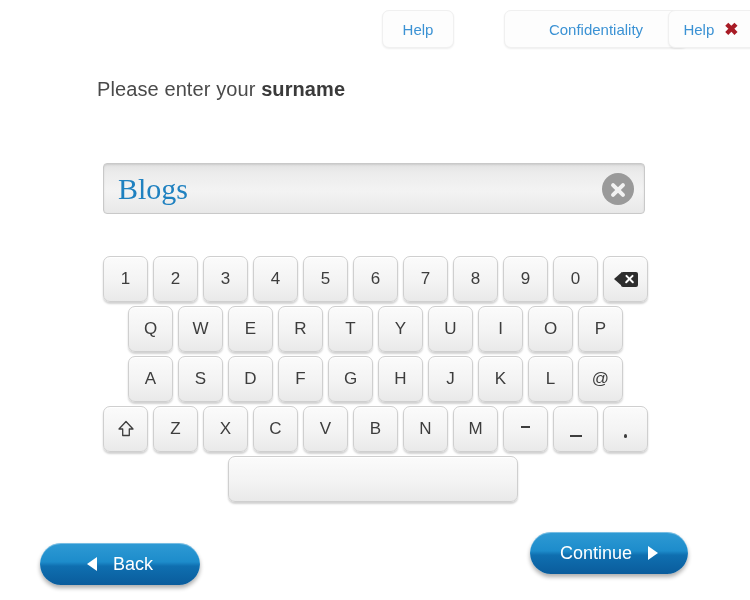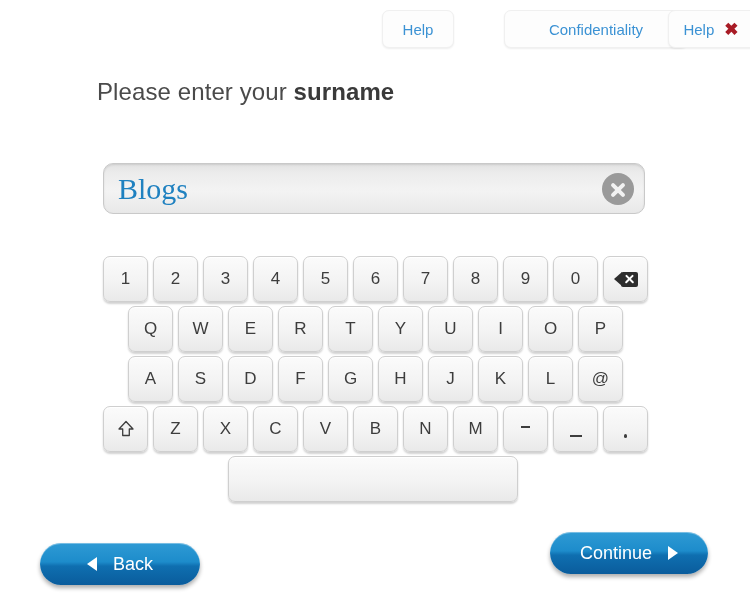--- a/index.html
+++ b/index.html
@@ -54,41 +54,41 @@
     font-size: 17px;
     font-weight: bold;
     line-height: 1;
   }
 
   
   #heading {
     position: absolute;
     left: 97px;
     top: 78px;
-    font-size: 24px;
+    font-size: 20px;
     color: #4a4a4a;
     font-weight: 300;
     letter-spacing: 0.1px;
     white-space: nowrap;
   }
   #heading b {
     font-weight: bold;
     color: #3a3a3a;
   }
 
   
   #field {
     position: absolute;
     left: 103px;
     top: 163px;
     width: 542px;
     height: 51px;
     box-sizing: border-box;
     border: 1px solid #c9c9c9;
-    border-radius: 10px;
+    border-radius: 4px;
     background: linear-gradient(to bottom, #e2e2e2 0%, #ececec 18%, #f3f3f3 55%, #e8e8e8 100%);
     box-shadow: inset 0 1px 2px rgba(0,0,0,0.10), 0 1px 0 #ffffff;
     cursor: text;
   }
   #field-value {
     position: absolute;
     left: 14px;
     top: 6px;
     font-family: "Liberation Serif", serif;
     font-size: 30px;
@@ -235,21 +235,21 @@
     display: flex;
     align-items: center;
     justify-content: center;
     gap: 16px;
     color: #ffffff;
     font-size: 18px;
     font-weight: 300;
     cursor: pointer;
   }
   #btn-back { left: 40px; top: 543px; width: 160px; }
-  #btn-continue { left: 550px; top: 532px; width: 158px; }
+  #btn-continue { left: 530px; top: 532px; width: 158px; }
   .tri-left {
     width: 0; height: 0;
     border-top: 7px solid transparent;
     border-bottom: 7px solid transparent;
     border-right: 10px solid #ffffff;
   }
   .tri-right {
     width: 0; height: 0;
     border-top: 7px solid transparent;
     border-bottom: 7px solid transparent;

